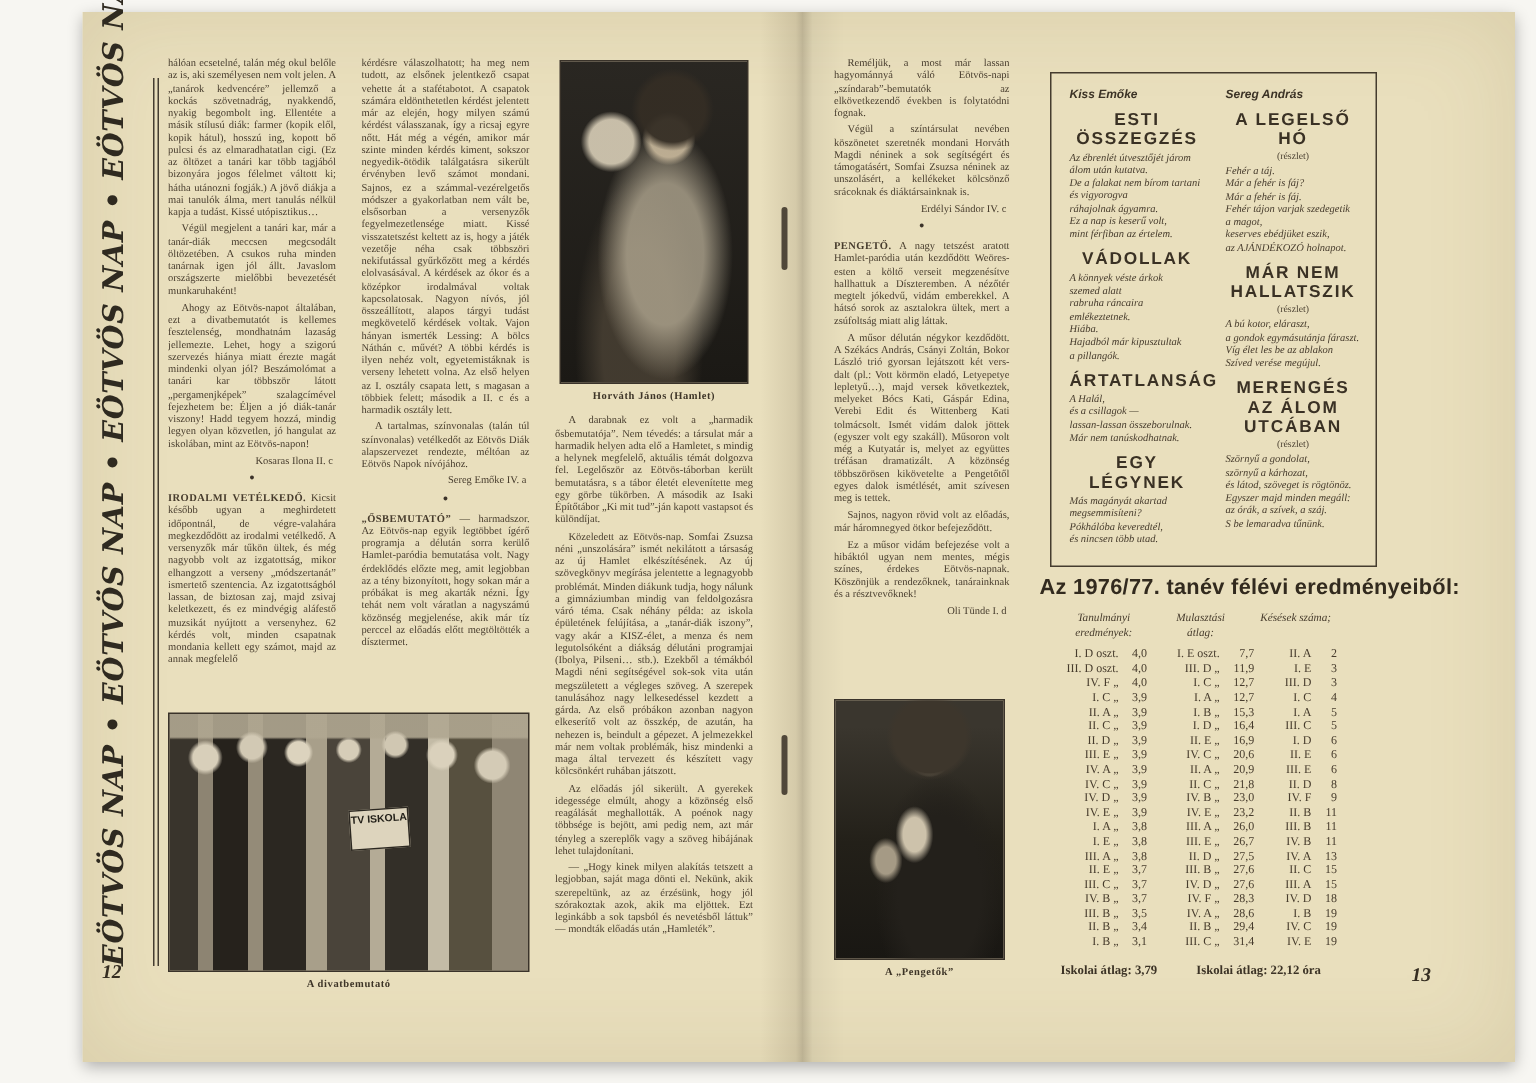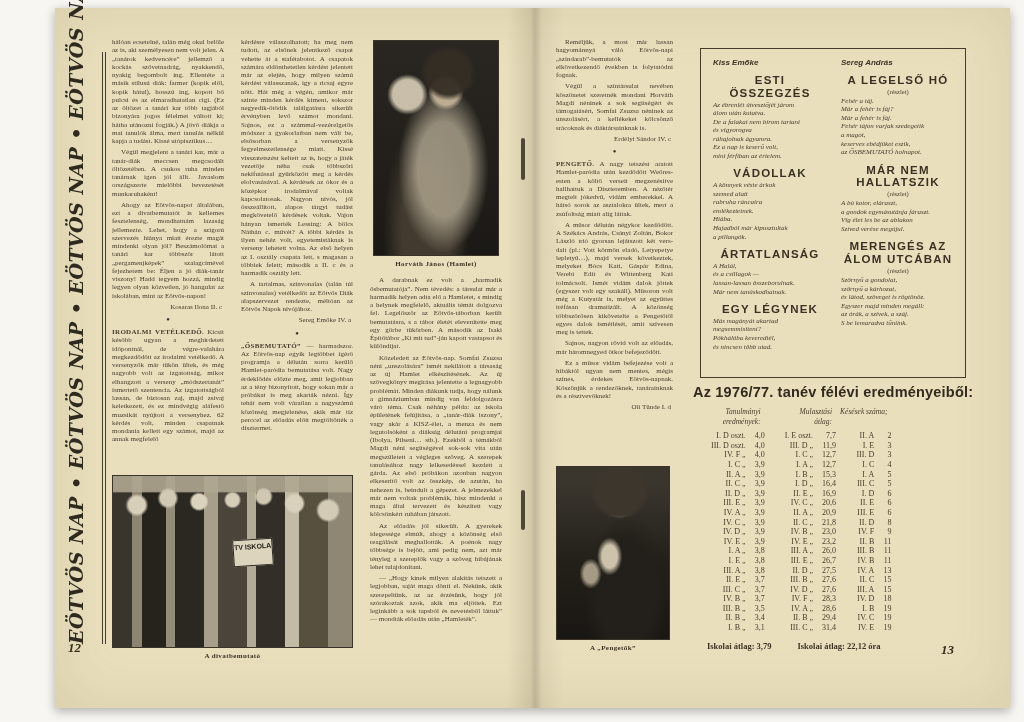--- a/index.html
+++ b/index.html
@@ -77,40 +77,40 @@
         background:
           radial-gradient(circle at 56% 14%, #3d362c 0 15%, rgba(0,0,0,0) 18%),
           radial-gradient(circle at 56% 21%, #c9bda4 0 7%, rgba(0,0,0,0) 10%),
           radial-gradient(ellipse at 47% 52%, #cdc2ab 0 9%, rgba(0,0,0,0) 15%),
           radial-gradient(ellipse at 30% 62%, #a59a85 0 6%, rgba(0,0,0,0) 10%),
           radial-gradient(ellipse at 62% 74%, #23201b 0 28%, rgba(0,0,0,0) 44%),
           linear-gradient(180deg,#3a362e 0 10%, #232019 55%, #191713 100%); }
   .caption-pengeto { left:501px; top:636px; width:114px; }
 
   
-  .poems-box { position:absolute; left:645px; top:40px; width:266px; height:330px;
+  .poems-box { position:absolute; left:645px; top:40px; width:218px; height:330px;
         border:1px solid #453c2e; display:flex; padding:9px 10px 6px 12px; gap:14px;
         overflow:hidden; }
   .poem-col { flex:1; min-width:0; }
   .poem-author { font-family:"Liberation Sans",sans-serif; font-weight:bold; font-style:italic;
         font-size:8px; margin-bottom:7px; color:#3c3326; }
   .poem { margin-bottom:7px; }
   .poem-title { font-family:"Liberation Sans",sans-serif; font-weight:bold; font-size:11.5px;
         letter-spacing:1.2px; text-align:center; line-height:1.12; color:#3a3124; margin-bottom:1px; }
   .poem-subtitle { text-align:center; font-size:6.5px; margin-bottom:2px; color:#4a4031; }
   .poem-lines { font-size:7px; line-height:1.22; color:#473c2d; }
   .pre { white-space:pre-line;font-style:italic; }
 
   
   .table-block { position:absolute; left:638px; top:376px; width:288px; }
   .table-title { font-family:"Liberation Sans",sans-serif; font-weight:bold; font-size:14.5px;
         letter-spacing:.2px; color:#322a1e; }
   table.results { border-collapse:collapse; margin:7px 0 0 14px; font-size:8px;
         line-height:9.6px; color:#473c2d; }
-  table.results th { font-weight:normal; font-size:7.5px; text-align:right;
+  table.results th { font-weight:normal; font-size:7.5px; text-align:center;
         padding:0 4px 5px 4px; vertical-align:top; }
   td.tcls { text-align:right; padding-left:4px; white-space:nowrap; }
   td.tval { text-align:right; padding-left:9px; white-space:nowrap; }
   td.tgap { padding-left:20px; }
   .table-footer { display:flex; margin:8px 0 0 14px; font-size:8.5px; font-weight:bold;
         color:#3c3326; gap:26px; }
 </style>
 </head>
 <body>
 
@@ -222,21 +222,21 @@
       <div class="poem-author">Sereg András</div>
       <div class="poem">
         <div class="poem-title">A LEGELSŐ HÓ</div>
         <div class="poem-subtitle">(részlet)</div>
         <div class="poem-lines pre">Fehér a táj.
 Már a fehér is fáj?
 Már a fehér is fáj.
 Fehér tájon varjak szedegetik
 a magot,
 keserves ebédjüket eszik,
-az ŐSBEMUTATÓ holnapot.</div>
+az AJÁNDÉKOZÓ holnapot.</div>
       </div>
       <div class="poem">
         <div class="poem-title">MÁR NEM HALLATSZIK</div>
         <div class="poem-subtitle">(részlet)</div>
         <div class="poem-lines pre">A bú kotor, eláraszt,
 a gondok egymásutánja fáraszt.
 Víg élet les be az ablakon
 Szíved verése megújul.</div>
       </div>
       <div class="poem">

